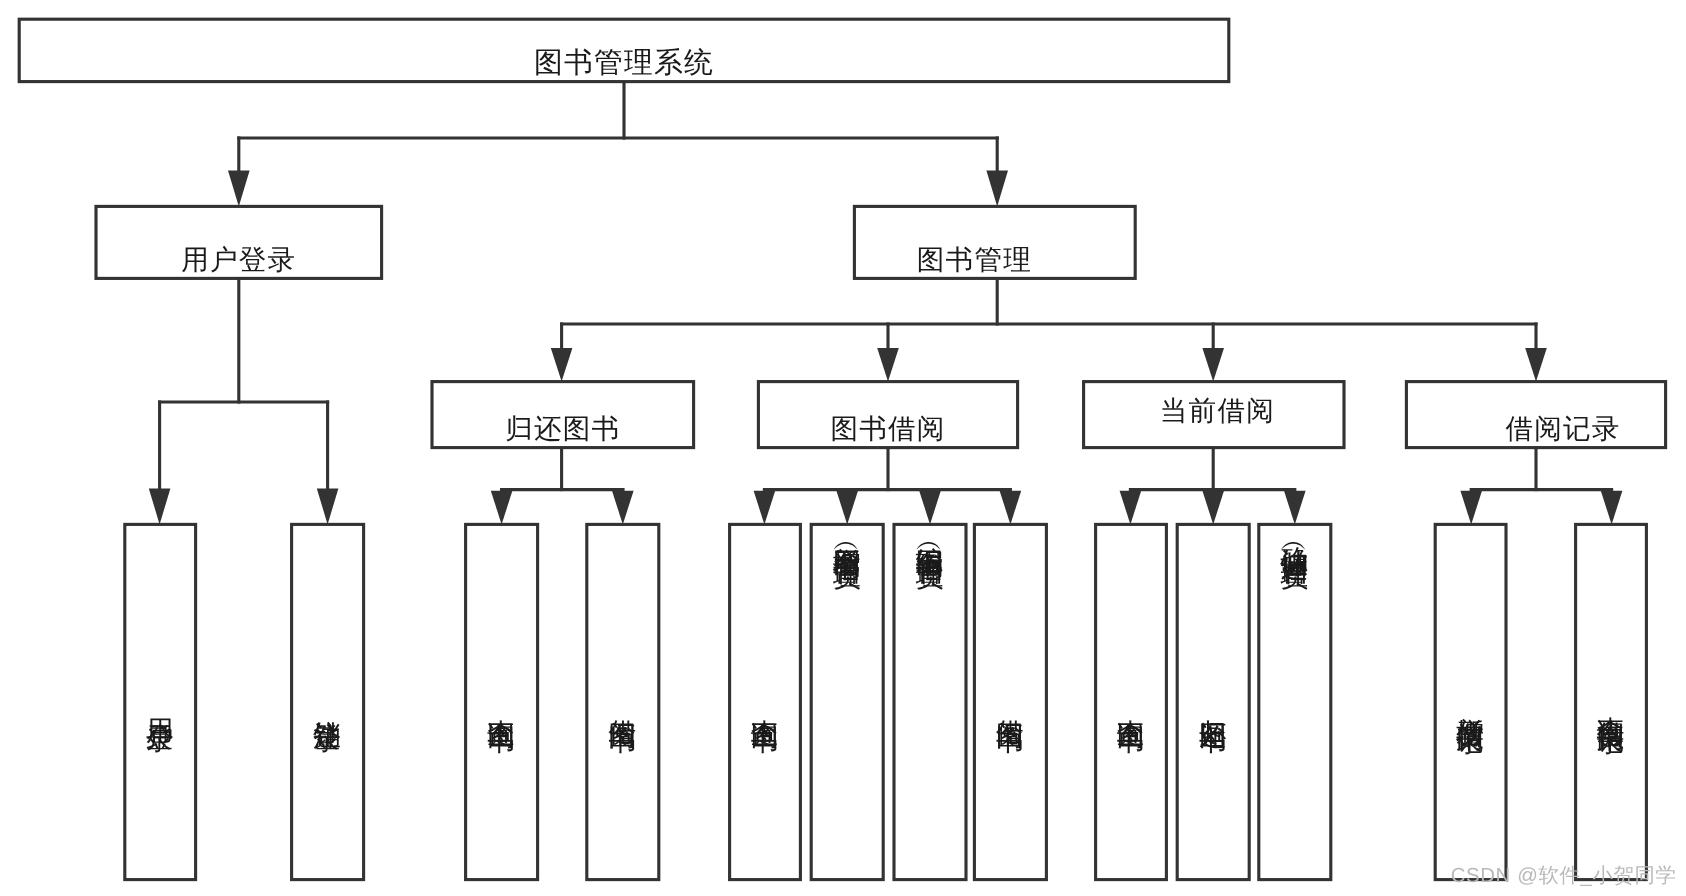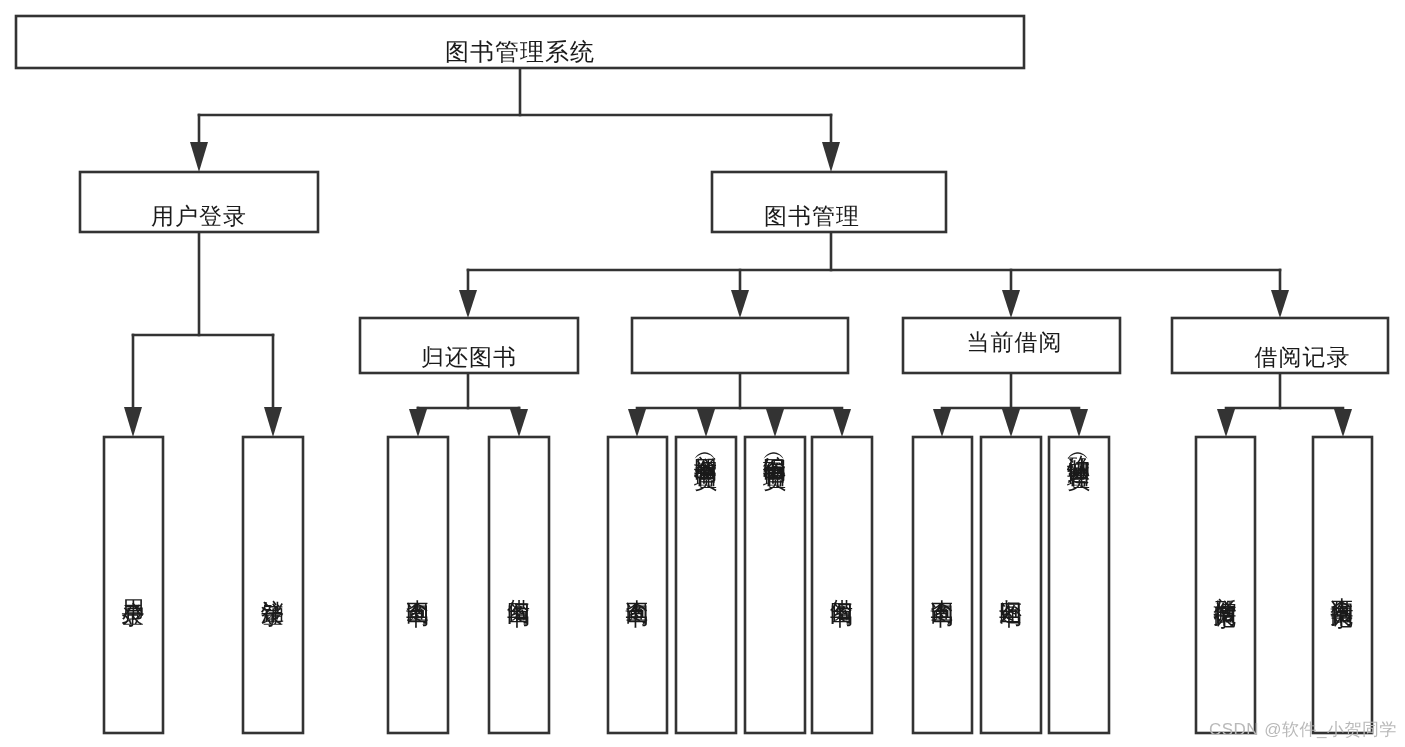--- a/index.html
+++ b/index.html
@@ -198,20 +198,23 @@
   </div>
 
   <div class="horiz-text-wrap" style="left:712px; top:172px; width:200px; height:60px;">
     <span class="horiz-text">图书管理</span>
   </div>
 
   <div class="horiz-text-wrap" style="left:360px; top:318px; width:218px; height:55px;">
     <span class="horiz-text">归还图书</span>
   </div>
 
+  <div class="horiz-text-wrap" style="left:632px; top:318px; width:216px; height:55px;">
+    <span class="horiz-text">图书借阅</span>
+  </div>
 
   <div class="horiz-text-wrap" style="left:906px; top:318px; width:217px; height:40px;">
     <span class="horiz-text">当前借阅</span>
   </div>
 
   <div class="horiz-text-wrap" style="left:1172px; top:318px; width:261px; height:55px;">
     <span class="horiz-text">借阅记录</span>
   </div>
 
   <div class="vert-text-wrap" style="left:104px; top:437px; width:59px; height:296px;">

